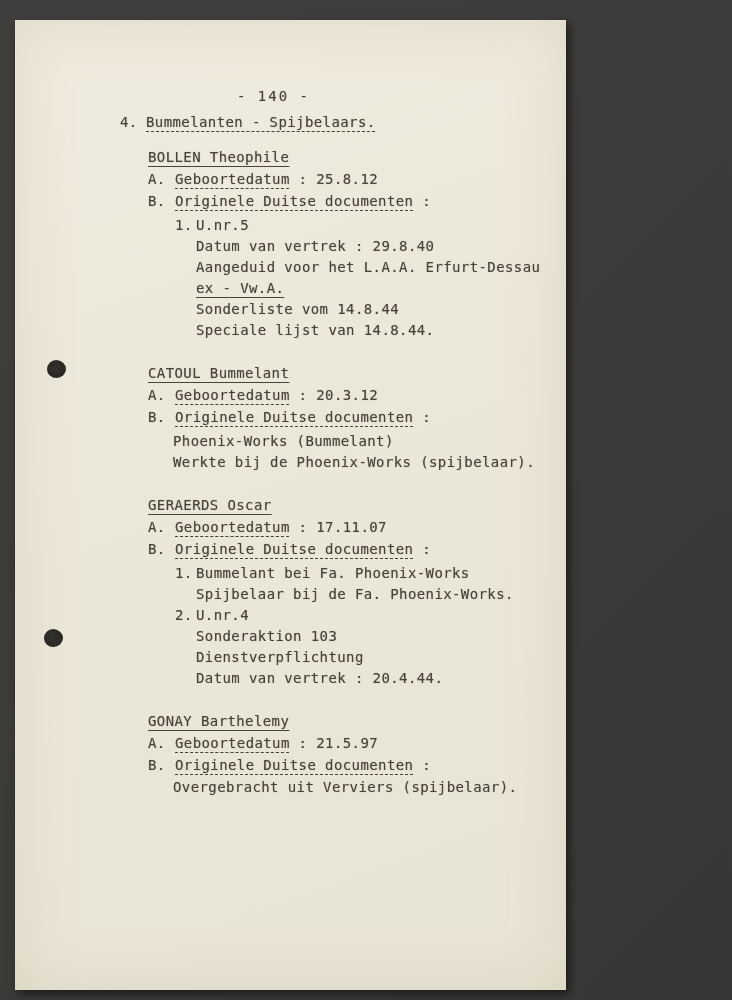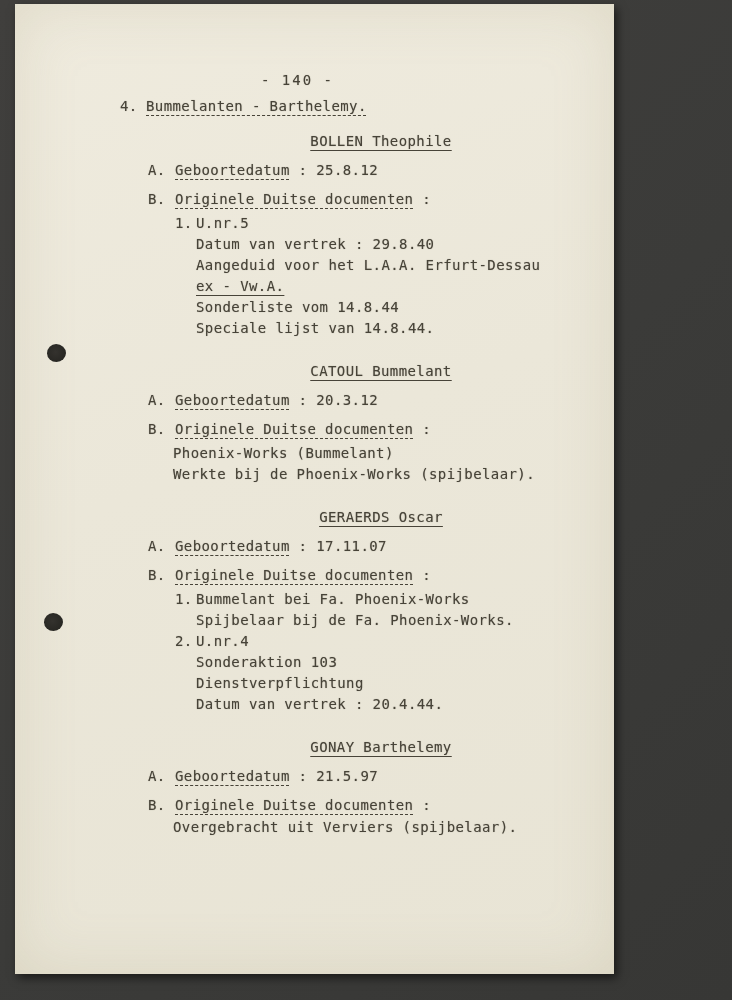--- a/index.html
+++ b/index.html
@@ -9,22 +9,22 @@
     background: #3c3c3a;
     font-family: "DejaVu Sans Mono", "Liberation Mono", monospace;
   }
   .scan-frame {
     position: relative;
     width: 732px; height: 1000px;
     background: linear-gradient(135deg, #403f3d 0%, #3b3b39 55%, #373735 100%);
   }
   .paper {
     position: absolute;
-    left: 15px; top: 4px;
-    width: 599px; height: 970px;
+    left: 15px; top: 20px;
+    width: 551px; height: 970px;
     background: linear-gradient(160deg, #efebde 0%, #ebe7d9 45%, #e8e4d5 100%);
     box-shadow: inset 0 0 60px rgba(170,158,125,0.22), 3px 4px 9px rgba(0,0,0,0.55);
   }
   .content {
     position: absolute;
     left: 0; top: 0; width: 100%;
     padding-top: 66px;
     font-size: 14px;
     line-height: 21px;
     color: #474338;
@@ -45,22 +45,22 @@
     text-underline-offset: 4px;
   }
   .u-solid {
     text-decoration: underline;
     text-decoration-style: solid;
     text-decoration-thickness: 1.3px;
     text-underline-offset: 4px;
   }
   .entry { margin-top: 22px; }
   .entry:first-of-type { margin-top: 14px; }
-  .entry-name { margin-left: 133px; text-align: center; }
-  .field-row { margin: 8px 0 0 133px; }
+  .entry-name { margin-left: 133px; }
+  .field-row { margin: 1px 0 0 133px; }
   .field-label { display: inline-block; width: 27px; }
   .lines { margin-top: 3px; }
   .line { margin-left: 181px; }
   .line.numbered { margin-left: 160px; }
   .line .num { display: inline-block; width: 21px; }
   .line.plain { margin-left: 158px; }
   .lines.tight .line { line-height: 17px; }
   .hole-punch {
     position: absolute;
     width: 19px; height: 18px;
@@ -76,21 +76,21 @@
 <div class="scan-frame">
   <div class="paper">
     <span class="hole-punch top"></span>
     <span class="hole-punch bottom"></span>
 
     <div class="content">
 
       <div class="page-number">- 140 -</div>
 
       <div class="section-heading">
-        <span class="section-number">4.</span><span class="u-dash">Bummelanten - Barthelemy.</span>
+        <span class="section-number">4.</span><span class="u-dash">Bummelanten - Spijbelaars.</span>
       </div>
 
       <section class="entry">
         <div class="entry-name u-solid">BOLLEN Theophile</div>
         <div class="field-row">
           <span class="field-label">A.</span><span class="u-dash">Geboortedatum</span><span> : 25.8.12</span>
         </div>
         <div class="field-row">
           <span class="field-label">B.</span><span class="u-dash">Originele Duitse documenten</span><span> :</span>
         </div>

